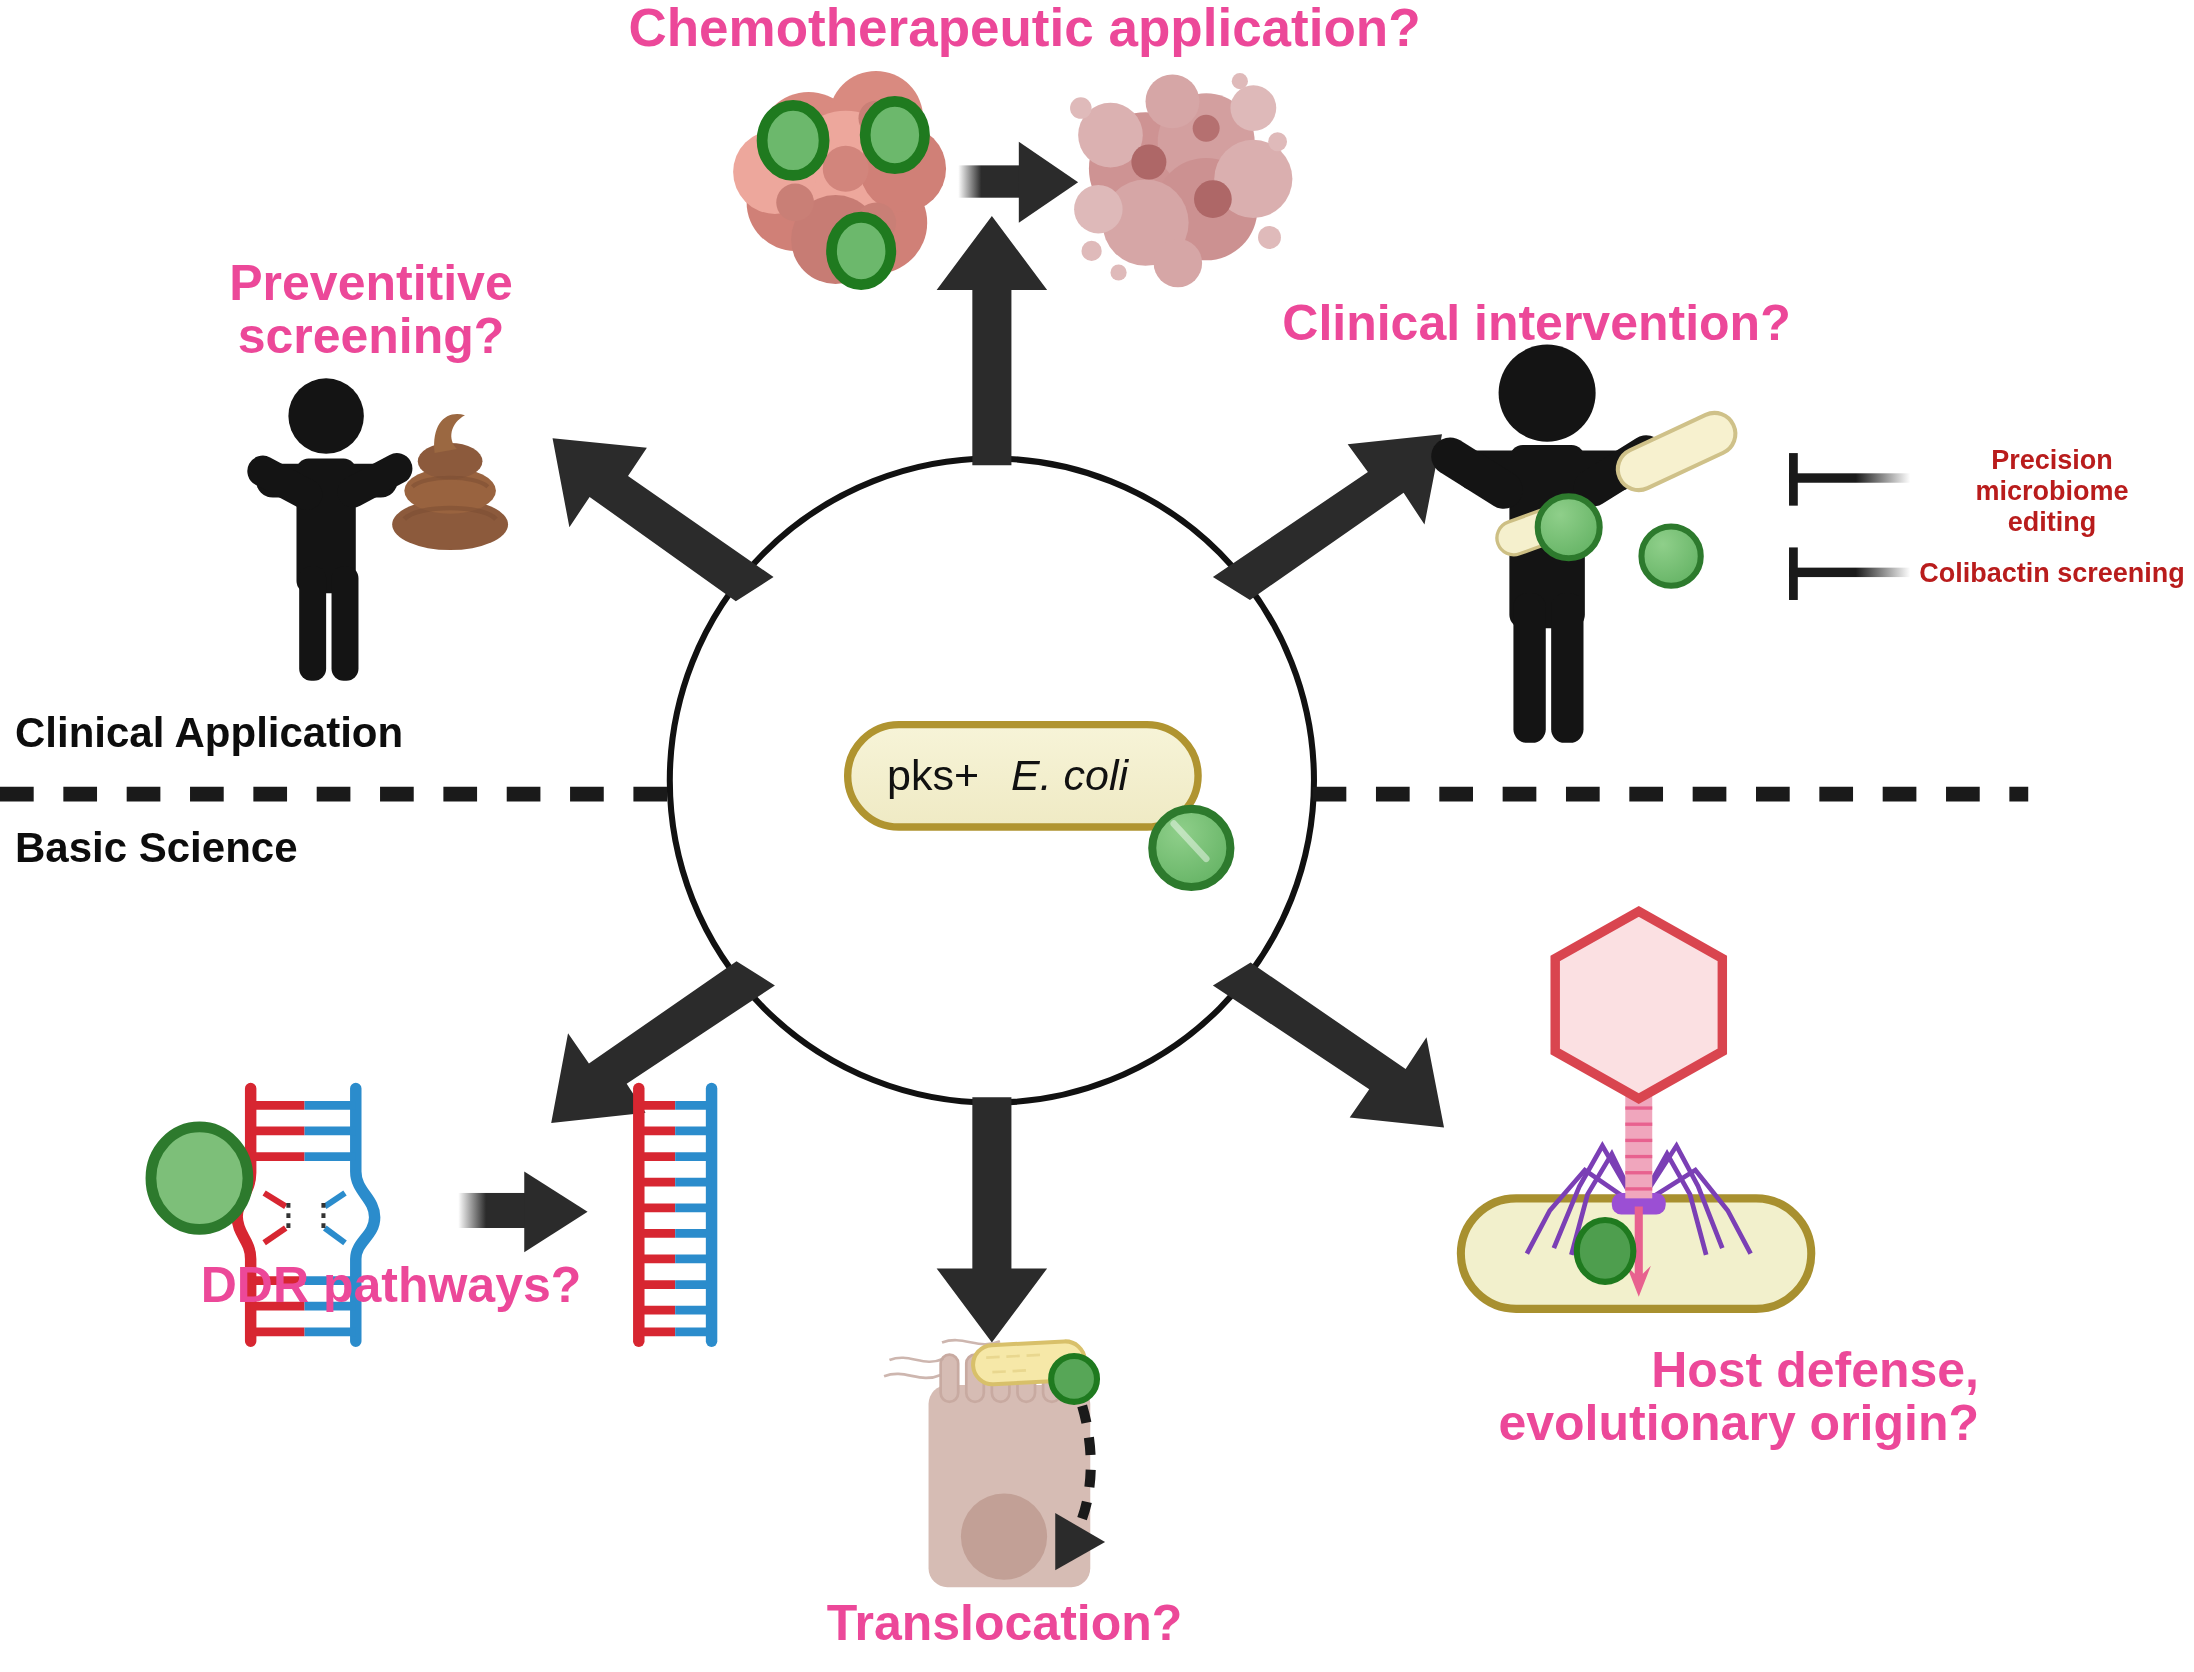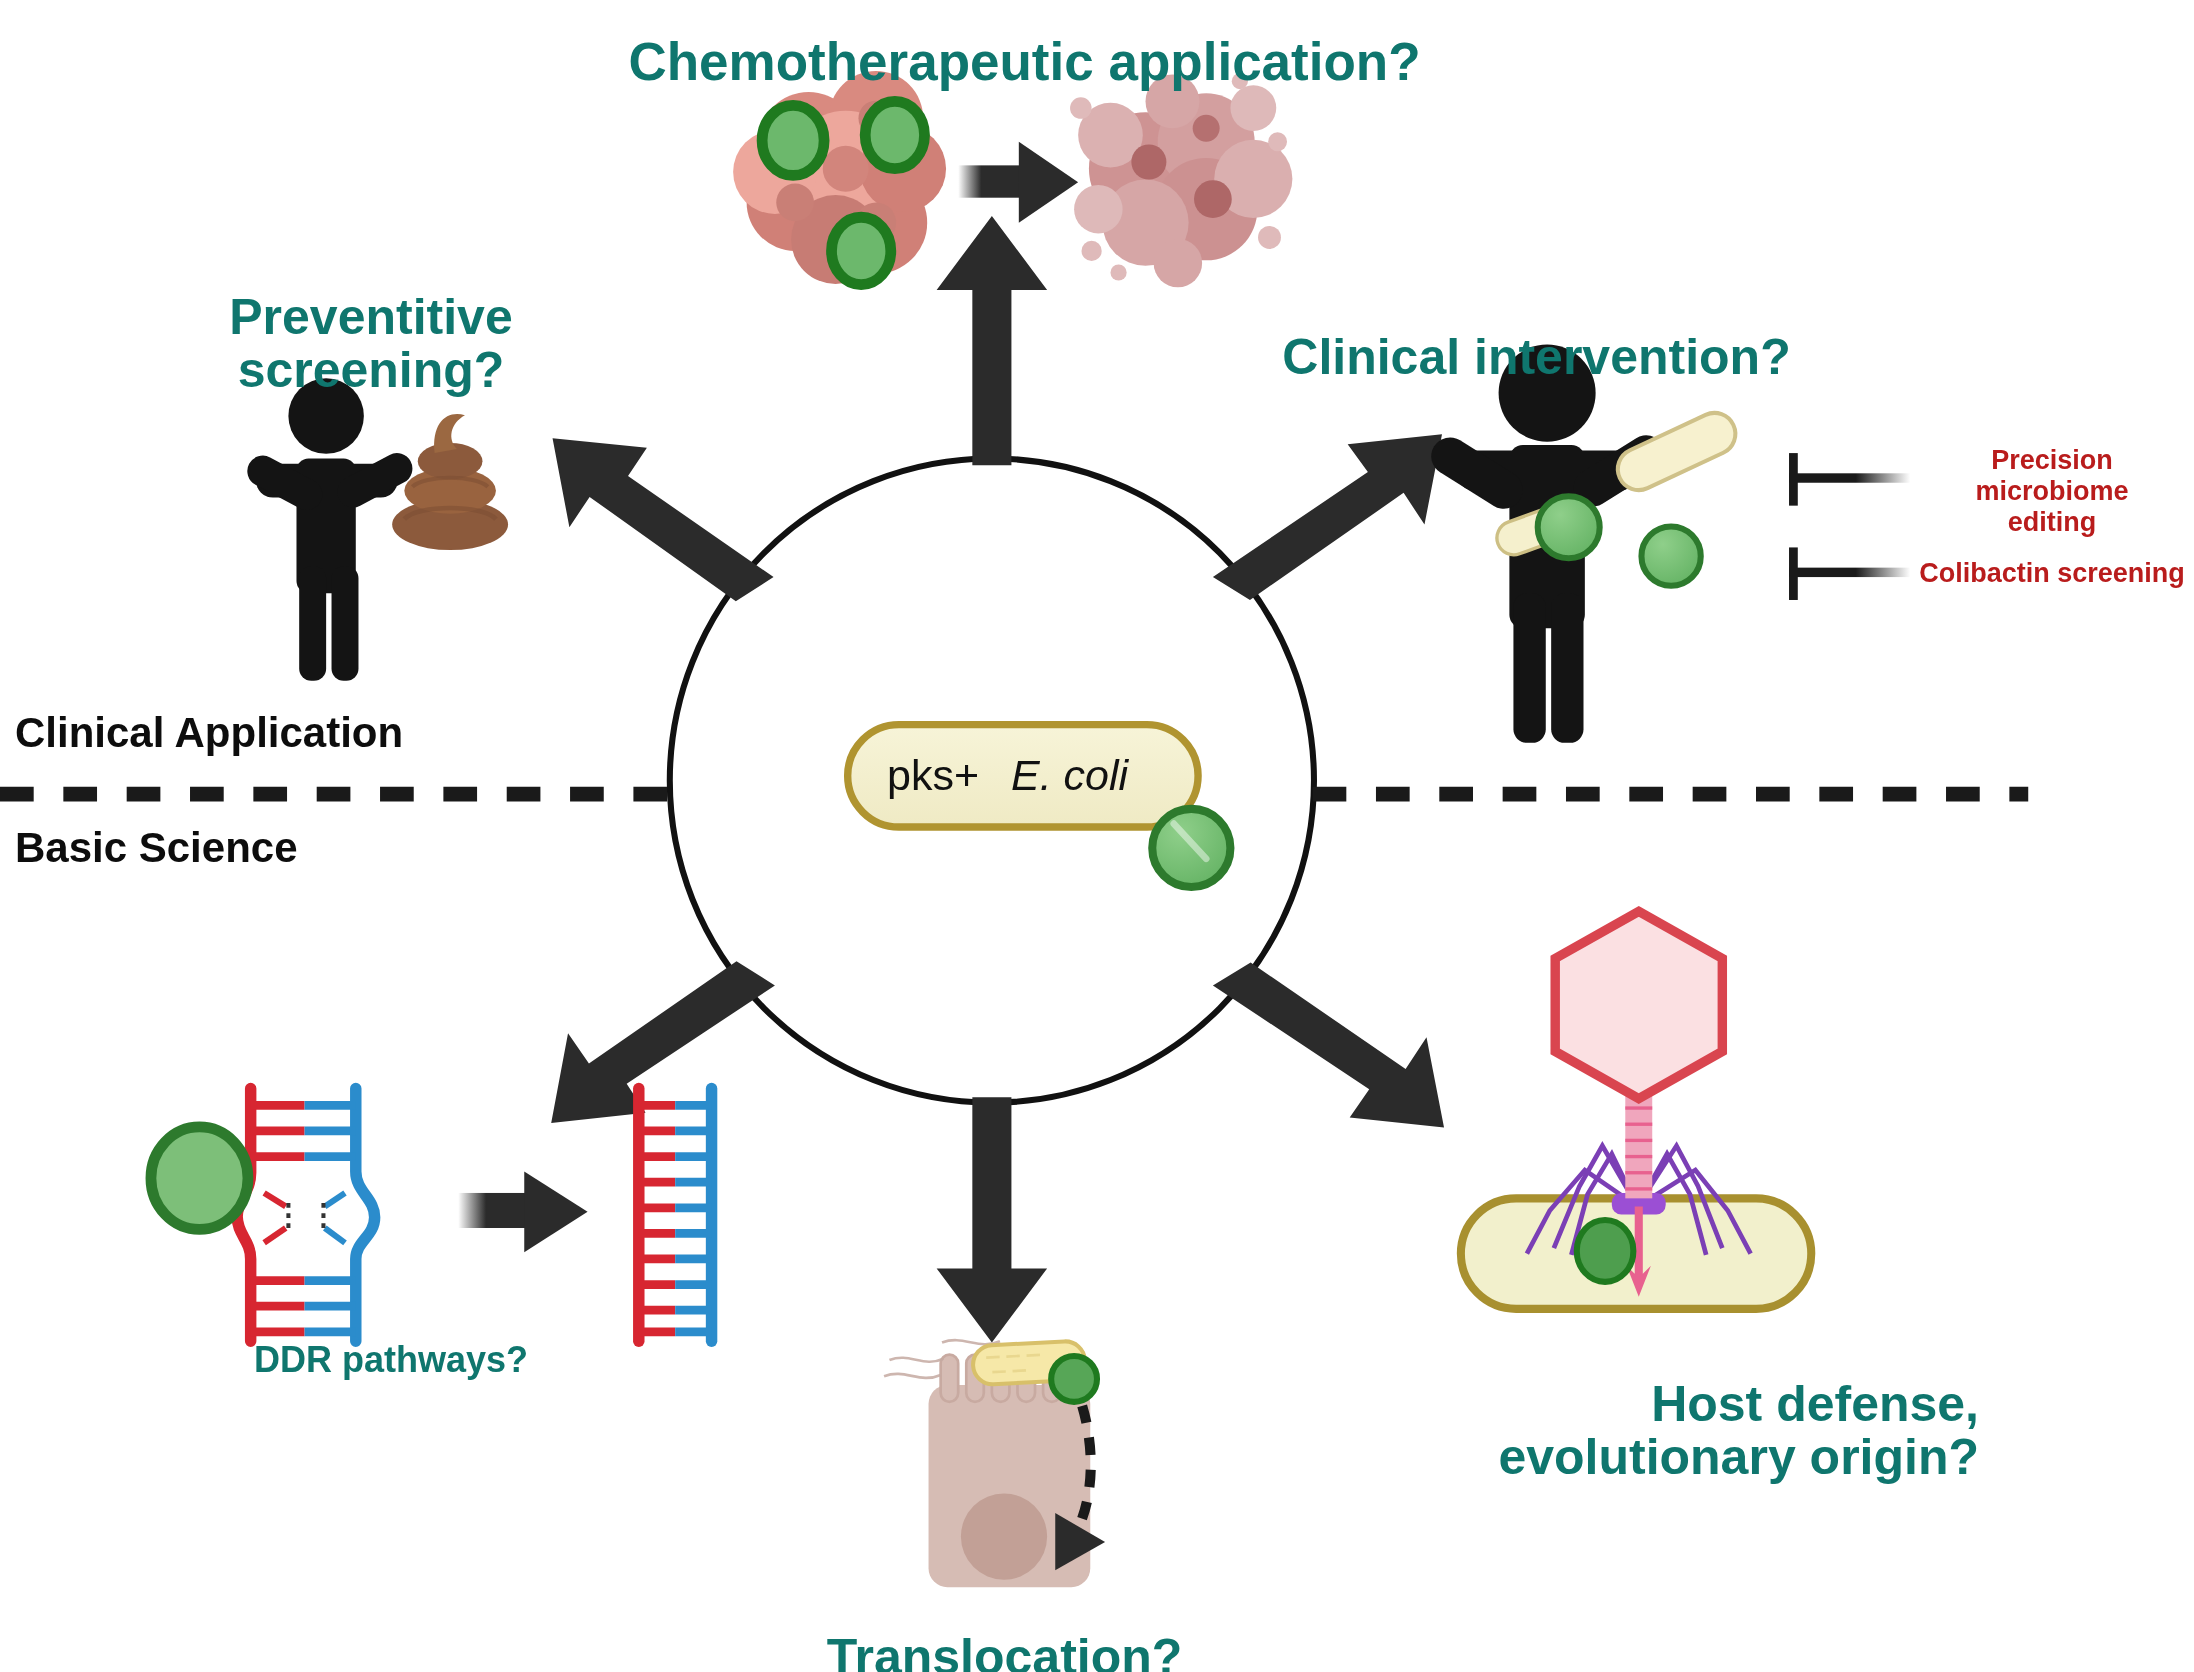--- a/index.html
+++ b/index.html
@@ -1,19 +1,19 @@
 <!DOCTYPE html>
 <html style="font-size:10.8px"><head>
 <meta charset="utf-8">
 <style>
   html,body{margin:0;padding:0;background:#ffffff;}
   body{width:2194px;height:1673px;position:relative;overflow:hidden;
        font-family:"Liberation Sans",sans-serif;color:#111111;}
   .stage{position:absolute;left:0;top:0;width:2194px;height:1673px;}
-  .lbl{position:absolute;font-weight:bold;color:#0f766e;text-align:center;line-height:1.06;white-space:pre-line;margin-top:34px;}
+  .lbl{position:absolute;font-weight:bold;color:#ec4899;text-align:center;line-height:1.06;white-space:pre-line;}
   .svgfull{position:absolute;left:0;top:0;width:2194px;height:1673px;pointer-events:none;}
   .small-lbl{position:absolute;font-weight:bold;font-size:27px;line-height:1.15;text-align:center;color:#b91c1c;}
   .divlabel{position:absolute;font-weight:bold;font-size:42px;color:#0d0d0d;white-space:nowrap;}
   .bact-text{position:absolute;font-size:43px;color:#111;white-space:nowrap;}
   .bact-text i{font-style:italic;margin-left:20px;}
 </style>
 </head>
 <body>
 
 <div class="stage">
@@ -328,21 +328,21 @@
     </g>
   </svg>
 
   <div class="lbl" style="left:472px;top:0px;width:1105px;font-size:53px;">Chemotherapeutic application?</div>
 
   <div class="lbl" style="left:142px;top:257px;width:458px;font-size:50px;">Preventitive
 screening?</div>
 
   <div class="lbl" style="left:1213px;top:297px;width:647px;font-size:50px;">Clinical intervention?</div>
 
-  <div class="lbl" style="left:101px;top:1307px;width:580px;font-size:36px;">DDR pathways?</div>
+  <div class="lbl" style="left:101px;top:1259px;width:580px;font-size:50px;">DDR pathways?</div>
 
   <div class="lbl" style="left:735px;top:1597px;width:539px;font-size:50px;">Translocation?</div>
 
   <div class="lbl" style="left:1372px;top:1344px;width:607px;font-size:50px;text-align:right;">Host defense,
 evolutionary origin?</div>
 
   <div class="divlabel" style="left:15px;top:709px;">Clinical Application</div>
 
   <div class="divlabel" style="left:15px;top:824px;">Basic Science</div>
 

